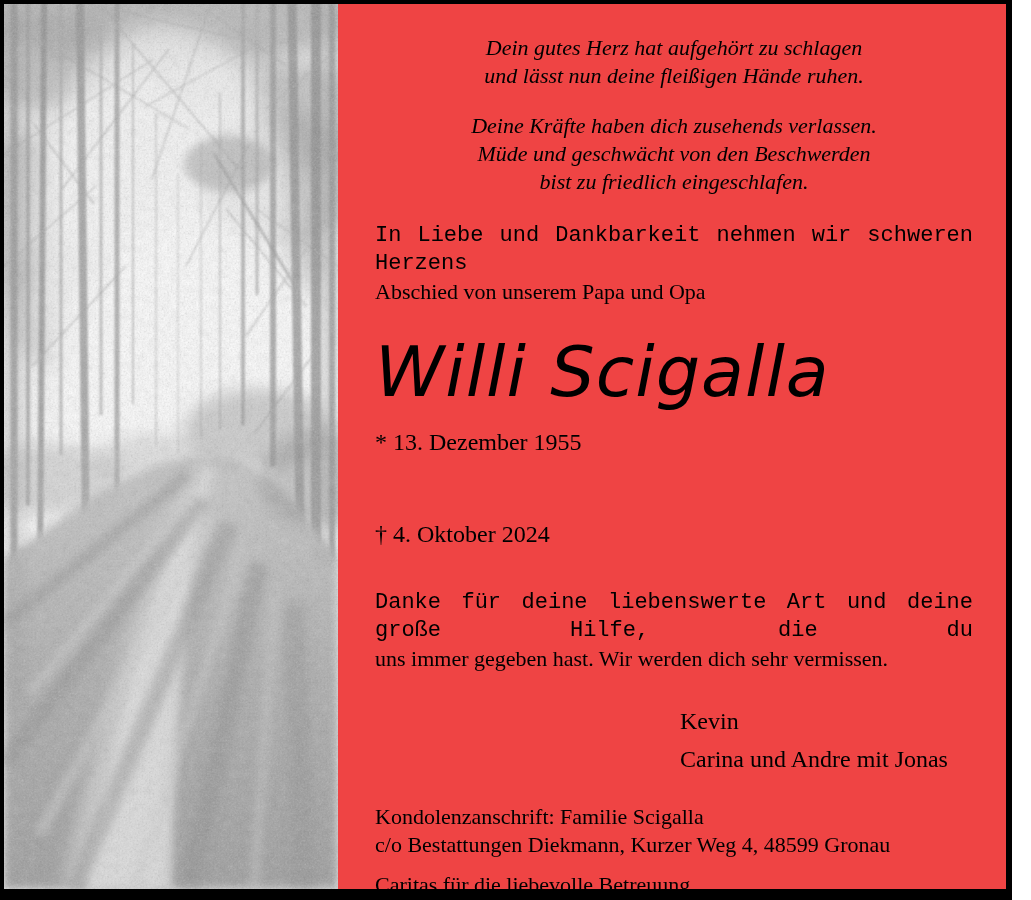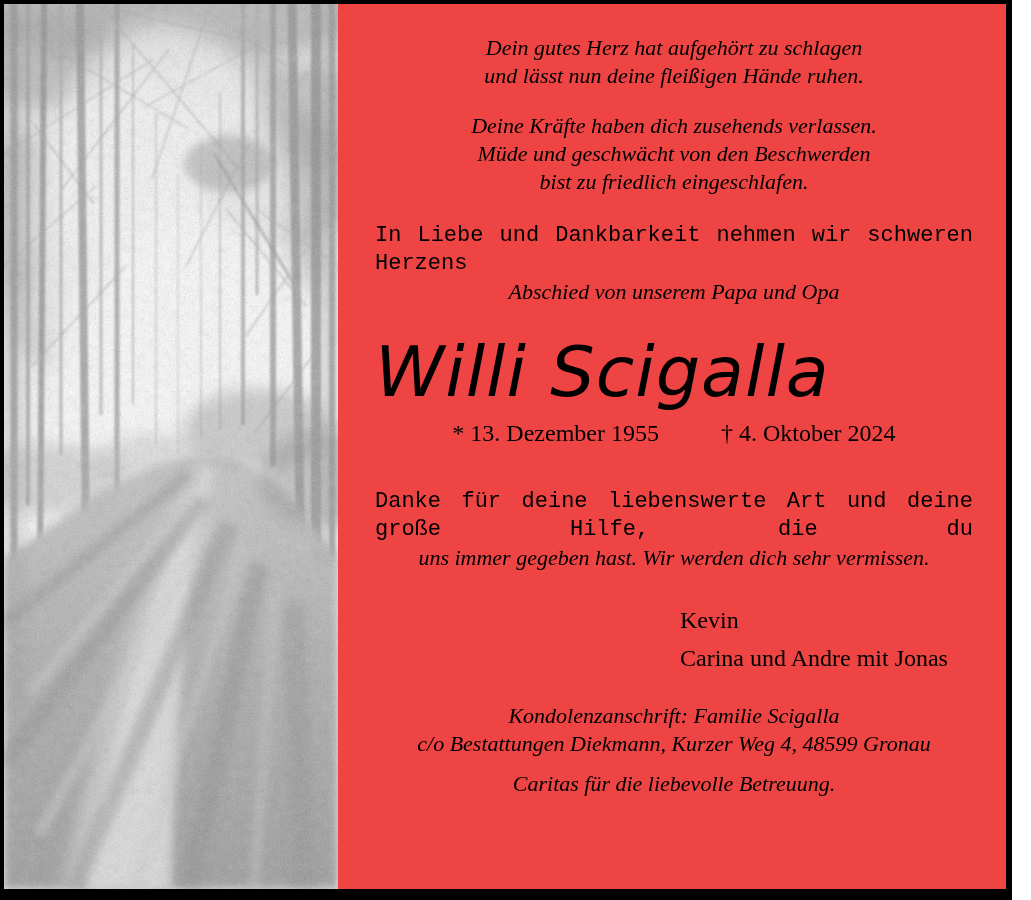--- a/index.html
+++ b/index.html
@@ -27,35 +27,35 @@
   }
   .poem{
     font-style:italic;
     font-size:22px;line-height:28px;
     text-align:center;
   }
   .stanza1{margin-bottom:22px;}
   .poem .line{min-height:28px;}
   .par{font-size:22px;line-height:28px;}
   .jline{text-align:justify;text-align-last:justify;font-family:Liberation Mono, monospace;-moz-text-align-last:justify;}
-  .lline{text-align:center;font-style:italic;}
+  .lline{text-align:left;}
   .intro{margin-top:26px;}
   .name{
     margin-top:24px;
     height:84px;line-height:84px;
     text-align:left;
     font-family:"DejaVu Sans", sans-serif;
     font-style:italic;font-weight:normal;
     font-size:70px;letter-spacing:1px;
     white-space:nowrap;
   }
   .dates{
-    margin-top:4px;
-    display:flex;justify-content:center;gap:62px;
-    font-size:24px;line-height:30px;
+    margin-top:13px;
+    display:flex;justify-content:flex-start;gap:62px;
+    font-size:24px;line-height:30px;flex-direction:column;
   }
   .thanks{margin-top:40px;}
   .signatures{
     margin-top:34px;
     padding-left:305px;
     font-weight:normal;font-size:24px;line-height:28px;
   }
   .signatures .mourner + .mourner{margin-top:10px;}
   .condolence{margin-top:30px;}
   .farewell{margin-top:16px;}

